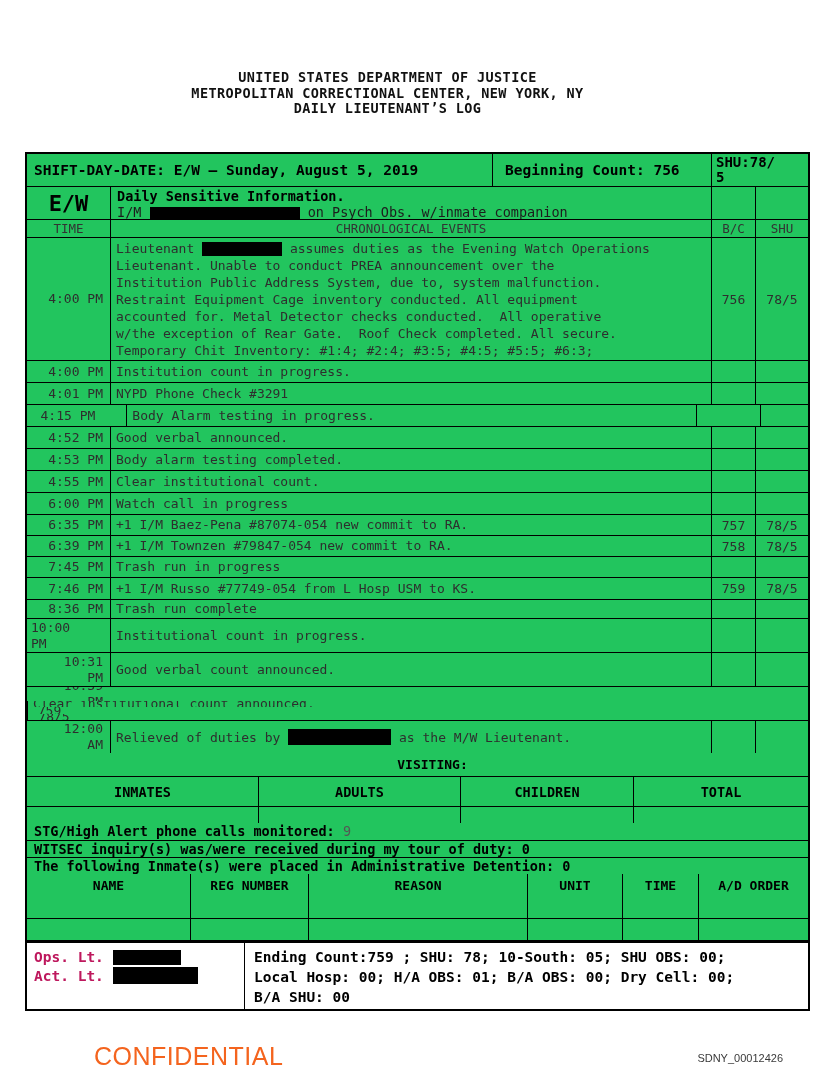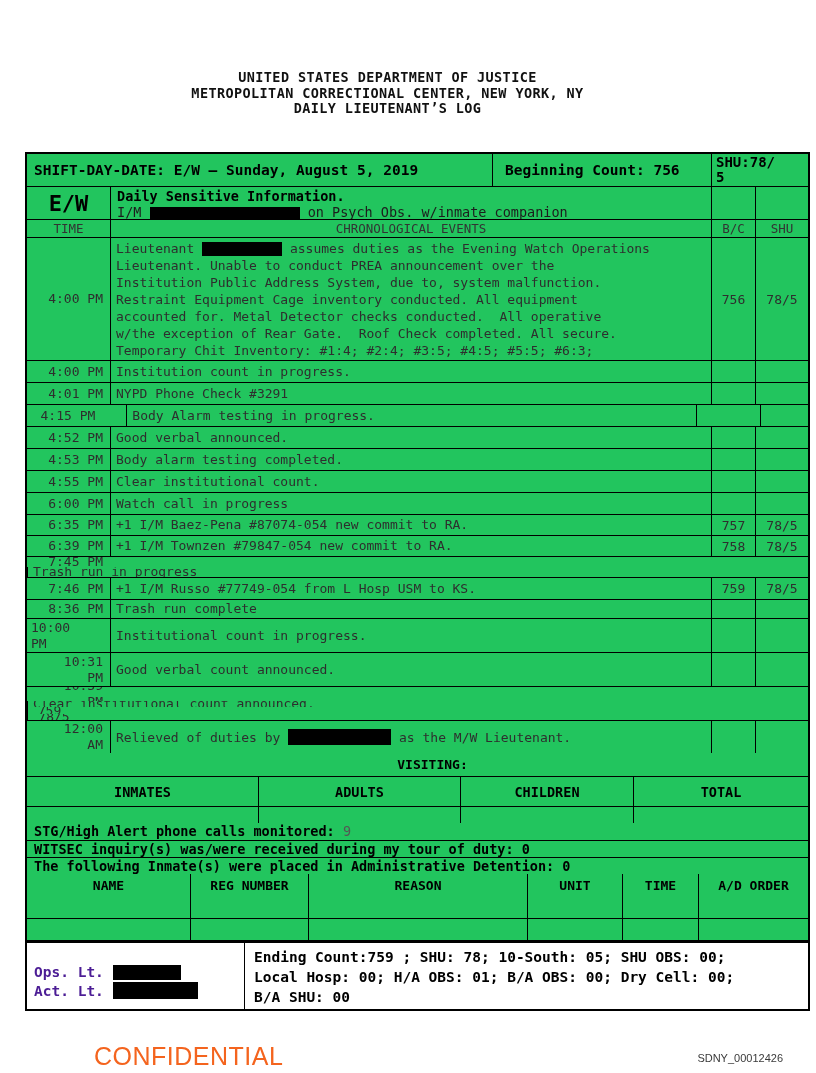--- a/index.html
+++ b/index.html
@@ -62,21 +62,21 @@
   .alert-value.bold{font-weight:bold;}
 
   
   .r-adhdr{height:22px;font-weight:bold;font-size:13px;color:#000;}
   .r-adhdr .inner{text-align:center;}
   .r-adempty{height:22px;}
 
   
   .signoff-box{position:absolute;left:25px;top:941px;width:785px;height:70px;border:2px solid #000;
                box-sizing:border-box;display:flex;}
-  .signoff-left{width:217px;box-sizing:border-box;padding:20px 0 0 7px;font-weight:bold;font-size:14.5px;line-height:19px;color:#4c1d95;}
+  .signoff-left{width:217px;box-sizing:border-box;padding:5px 0 0 7px;font-weight:bold;font-size:14.5px;line-height:19px;color:#be185d;}
   .signoff-right{width:564px;box-sizing:border-box;border-left:1.5px solid #000;padding:4px 0 0 9px;
                  font-weight:bold;font-size:14.5px;line-height:20px;white-space:pre-line;color:#000;}
 
   .redaction{display:inline-block;background:#000;vertical-align:-3px;}
 
   
   .confidential{position:absolute;left:94px;top:1042px;font-family:"Liberation Sans",sans-serif;
                 font-size:25px;letter-spacing:0.5px;}
   .bates{position:absolute;right:33px;top:1052px;font-family:"Liberation Sans",sans-serif;
          font-size:11px;color:#3a3a3a;}
@@ -280,21 +280,21 @@
           <div class="cell c-ev ev-text">
             <div class="inner">+1 I/M Townzen #79847-054 new commit to RA.</div>
           </div>
           <div class="cell c-bc ev-bc">
             <div class="inner">758</div>
           </div>
           <div class="cell c-shu ev-shu">
             <div class="inner">78/5</div>
           </div>
         </div>
-        <div class="row ev-row" style="height: 21px; border-top: 1.5px solid rgb(0, 0, 0); flex-direction: column;">
+        <div class="row ev-row" style="height: 21px; border-top: 1.5px solid rgb(0, 0, 0);">
           <div class="cell c-time ev-time">
             <div class="inner">7:45 PM</div>
           </div>
           <div class="cell c-ev ev-text">
             <div class="inner">Trash run in progress</div>
           </div>
           <div class="cell c-bc ev-bc">
             <div class="inner"></div>
           </div>
           <div class="cell c-shu ev-shu">

